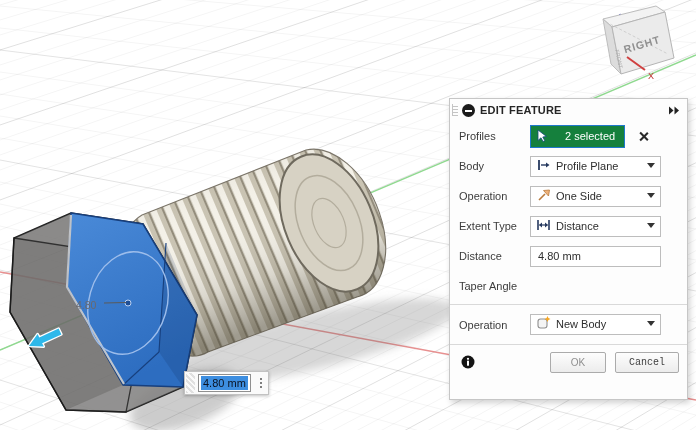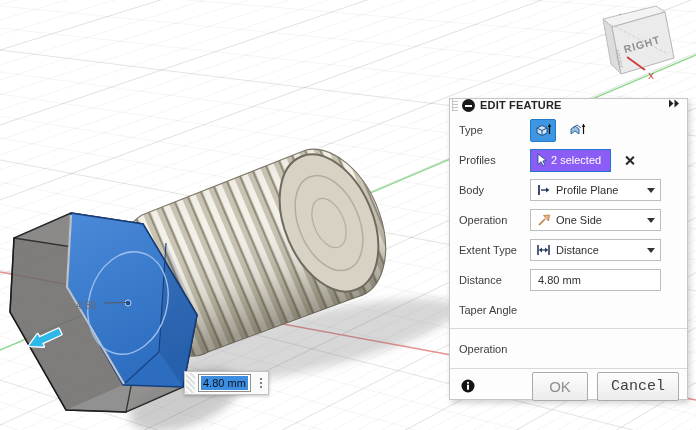--- a/index.html
+++ b/index.html
@@ -16,48 +16,48 @@
   .dim-input{height:16px;margin:0 3px;border:1px solid #8f8f8f;background:#fff;
     display:flex;align-items:center;padding:0 2px;}
   .dim-sel{background:#3d8ee0;color:#0a1322;font-size:11px;line-height:14px;padding:0 2px;white-space:nowrap;}
   .dim-kebab{width:14px;height:18px;display:flex;flex-direction:column;align-items:center;justify-content:center;gap:2px;}
   .dim-kebab i{width:2px;height:2px;border-radius:50%;background:#555;}
 
   
   .dialog{position:absolute;left:449px;top:98px;width:239px;height:302px;background:#fdfdfd;
     border:1px solid #c6c6c6;box-shadow:2px 3px 6px rgba(0,0,0,.18);font-size:11px;color:#3a3a3a;
     display:flex;flex-direction:column;box-sizing:border-box;}
-  .dlg-header{height:22px;display:flex;padding:0 6px 0 2px;}
+  .dlg-header{height:22px;display:flex;align-items:center;padding:0 6px 0 2px;}
   .dlg-grip{width:5px;height:12px;margin-right:4px;
     background:repeating-linear-gradient(0deg,#c4c4c4 0 1px,transparent 1px 3px);
     border-left:1px solid #c4c4c4;}
   .feat-icon{width:13px;height:13px;border-radius:50%;background:#1b1b1b;position:relative;margin-right:5px;flex:none;}
   .feat-icon .minus{position:absolute;left:3px;top:6px;width:7px;height:2px;background:#fff;}
   .dlg-title{font-weight:bold;color:#262626;letter-spacing:.2px;}
   .dlg-collapse{margin-left:auto;display:flex;}
   .row{height:30px;display:flex;align-items:center;padding-left:9px;flex:none;}
   .rlabel{width:71px;flex:none;color:#3c3c3c;}
   .ctrl{width:131px;display:flex;align-items:center;}
   .iconbtn{width:24px;height:21px;border:1px solid transparent;border-radius:2px;
     display:flex;align-items:center;justify-content:center;margin-right:8px;}
   .iconbtn.selected{background:#3e96e3;border-color:#1f79cc;}
-  .chip{height:21px;background:#8b5cf6;border:1px solid #1f79cc;color:#fff;display:flex;
-    align-items:center;padding:0 9px 0 5px;gap:3px;}
+  .chip{height:21px;background:#15803d;border:1px solid #1f79cc;color:#fff;display:flex;
+    align-items:center;padding:0 9px 0 5px;gap:17px;}
   .clear-x{margin-left:13px;position:relative;width:11px;height:11px;cursor:default;}
   .clear-x::before,.clear-x::after{content:"";position:absolute;left:5px;top:0;width:1.8px;height:11px;background:#2a2a2a;}
   .clear-x::before{transform:rotate(45deg);}
   .clear-x::after{transform:rotate(-45deg);}
   .select,.tinput{width:131px;height:21px;border:1px solid #bdbdbd;background:#fff;
-    display:flex;align-items:center;box-sizing:border-box;padding:10px 5px;gap:5px;color:#2e2e2e;}
+    display:flex;align-items:flex-end;box-sizing:border-box;padding:4px 5px;gap:5px;color:#2e2e2e;}
   .tinput{font-family:"Liberation Sans",sans-serif;font-size:11px;padding-left:7px;}
   .caret{margin-left:auto;width:0;height:0;border:4px solid transparent;border-top:5px solid #333;margin-top:4px;}
   .sep{height:1px;background:#d9d9d9;margin:3px 0;flex:none;}
   .dlg-footer{height:26px;display:flex;align-items:center;padding:0 8px 0 11px;margin-top:1px;}
-  .btn{height:29px;padding:0 13px;background:linear-gradient(#fdfdfd,#ececec);border:1px solid #ababab;
-    border-radius:2px;font-family:"Liberation Sans",sans-serif;font-size:15px;margin-left:9px;}
+  .btn{height:21px;padding:0 13px;background:linear-gradient(#fdfdfd,#ececec);border:1px solid #ababab;
+    border-radius:2px;font-family:"Liberation Sans",sans-serif;font-size:10px;margin-left:9px;}
   .btn-ok{color:#8f8f8f;min-width:56px;}
   .btn-cancel{color:#3f3f3f;font-family:Liberation Mono, monospace;}
   .footer-spacer{flex:1;}
 </style>
 </head>
 <body>
 
 <div class="viewport">
 <svg width="696" height="430" viewBox="0 0 696 430">
   <defs>
@@ -278,42 +278,20 @@
       </span>
     <span class="dlg-title">EDIT FEATURE</span>
     <span class="dlg-collapse">
       <svg width="12" height="9" viewBox="0 0 12 9">
           <polygon points="0,0.5 4.5,4.5 0,8.5" fill="#222"></polygon>
           <polygon points="5.5,0.5 10,4.5 5.5,8.5" fill="#222"></polygon>
         </svg>
     </span>
   </div>
 
-  <div class="row">
-    <span class="rlabel">Type</span>
-    <span class="ctrl">
-      <span class="iconbtn selected">
-        <svg width="17" height="16" viewBox="0 0 17 16">
-          <polygon points="2,6 7,3.5 12,6 12,11 7,13.5 2,11" fill="#cfe4f6" stroke="#1b4f86" stroke-width="1"></polygon>
-          <polyline points="2,6 7,8.5 12,6" fill="none" stroke="#1b4f86" stroke-width="1"></polyline>
-          <line x1="7" y1="8.5" x2="7" y2="13.5" stroke="#1b4f86" stroke-width="1"></line>
-          <line x1="14.5" y1="12" x2="14.5" y2="3" stroke="#111" stroke-width="1.2"></line>
-          <polygon points="12.8,5 14.5,1.5 16.2,5" fill="#111"></polygon>
-        </svg>
-      </span>
-      <span class="iconbtn">
-        <svg width="17" height="16" viewBox="0 0 17 16">
-          <path d="M2,7 L6,4 L10,7 L10,12 L6,9 L2,12 Z" fill="#9cc0e4" stroke="#35699e" stroke-width="1"></path>
-          <path d="M4,6 L8,3 L12,6" fill="none" stroke="#35699e" stroke-width="1"></path>
-          <line x1="14.5" y1="12" x2="14.5" y2="3" stroke="#111" stroke-width="1.2"></line>
-          <polygon points="12.8,5 14.5,1.5 16.2,5" fill="#111"></polygon>
-        </svg>
-      </span>
-    </span>
-  </div>
 
   <div class="row">
     <span class="rlabel">Profiles</span>
     <span class="ctrl">
       <span class="chip">
         <svg width="12" height="14" viewBox="0 0 12 14">
           <polygon points="2,1 2,11.5 5,8.8 7,12.6 8.8,11.7 6.8,8 10.4,7.4" fill="#fff" stroke="#14497e" stroke-width="0.8"></polygon>
         </svg>
         <span>2 selected</span>
       </span>
@@ -375,20 +353,30 @@
   </div>
 
   <div class="row">
     <span class="rlabel">Taper Angle</span>
   </div>
 
   <div class="sep"></div>
 
   <div class="row" style="height:33px;">
     <span class="rlabel">Operation</span>
+    <span class="ctrl">
+        <span class="select">
+      <svg width="15" height="15" viewBox="0 0 15 15">
+        <rect x="2" y="4" width="9" height="9" rx="2.5" fill="#f4f4f4" stroke="#8f8f8f" stroke-width="1.1"></rect>
+        <path d="M11.5,1 L12.4,3.1 L14.5,4 L12.4,4.9 L11.5,7 L10.6,4.9 L8.5,4 L10.6,3.1 Z" fill="#f5a623"></path>
+      </svg>
+      <span>New Body</span>
+      <span class="caret"></span>
+    </span>
+      </span>
   </div>
 
   <div class="sep"></div>
 
   <div class="dlg-footer">
     <svg width="14" height="14" viewBox="0 0 14 14">
       <circle cx="7" cy="7" r="6.5" fill="#141414"></circle>
       <circle cx="7" cy="3.8" r="1.1" fill="#fff"></circle>
       <rect x="6" y="5.7" width="2" height="5" fill="#fff"></rect>
     </svg>

